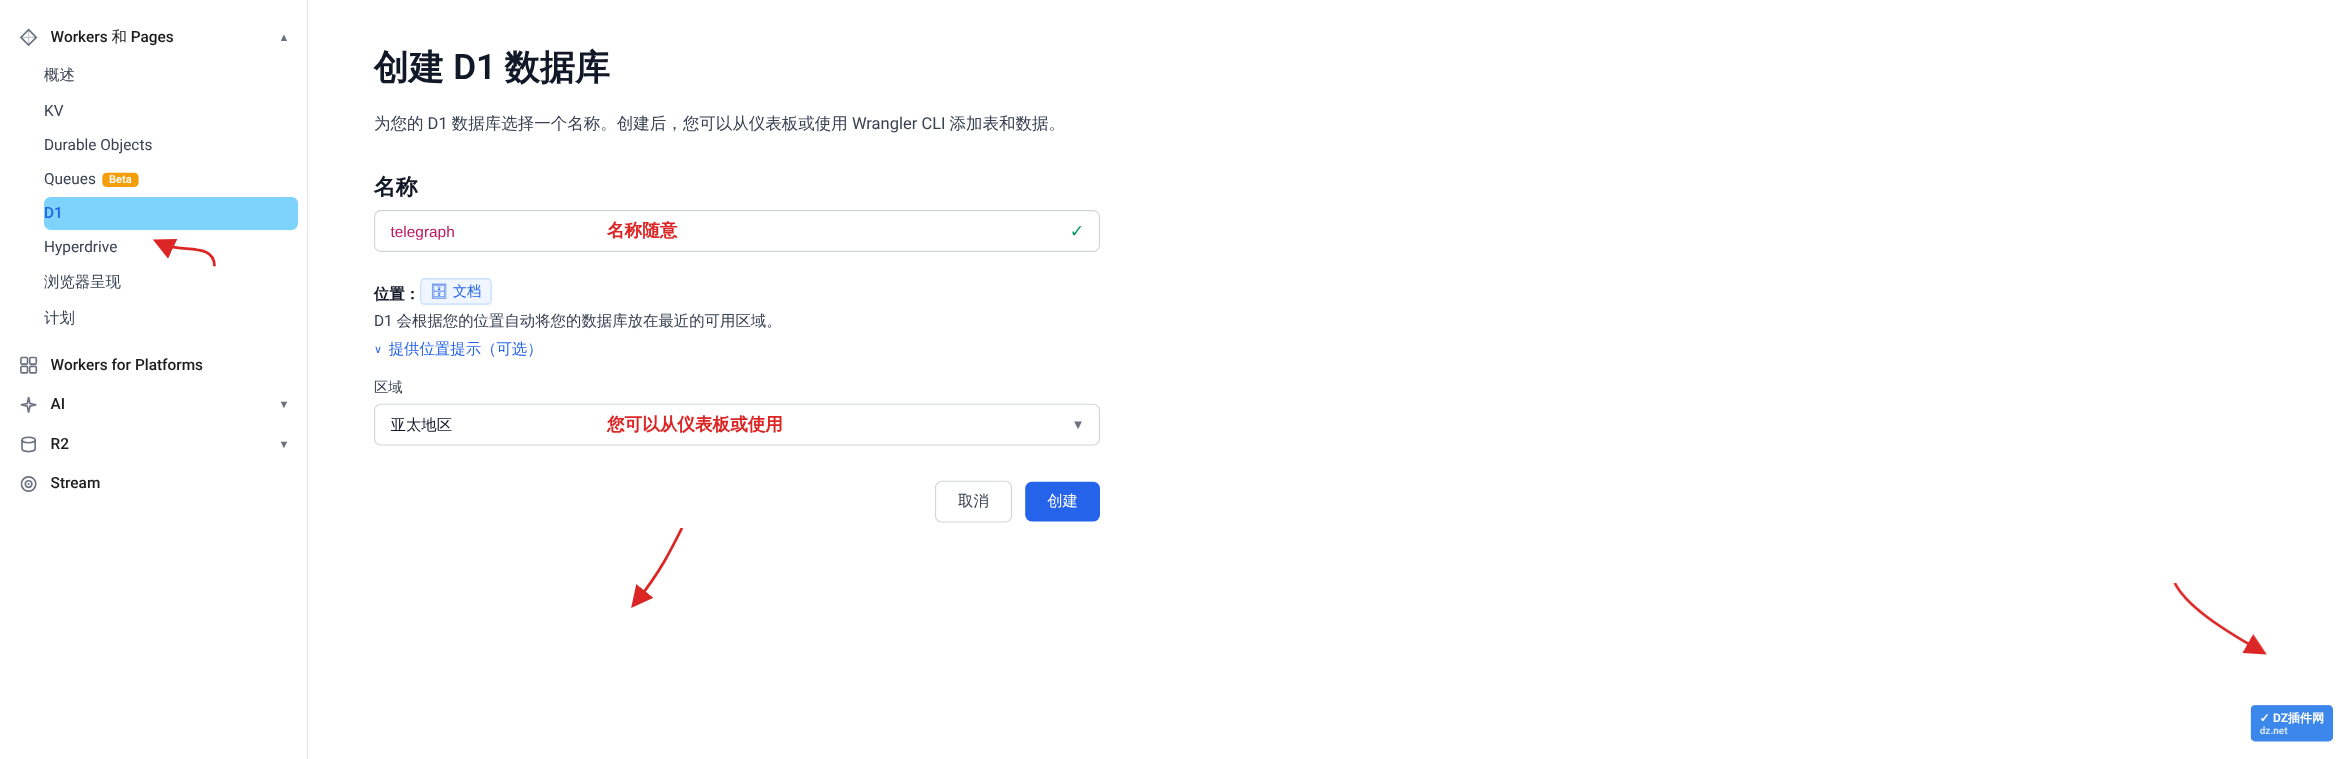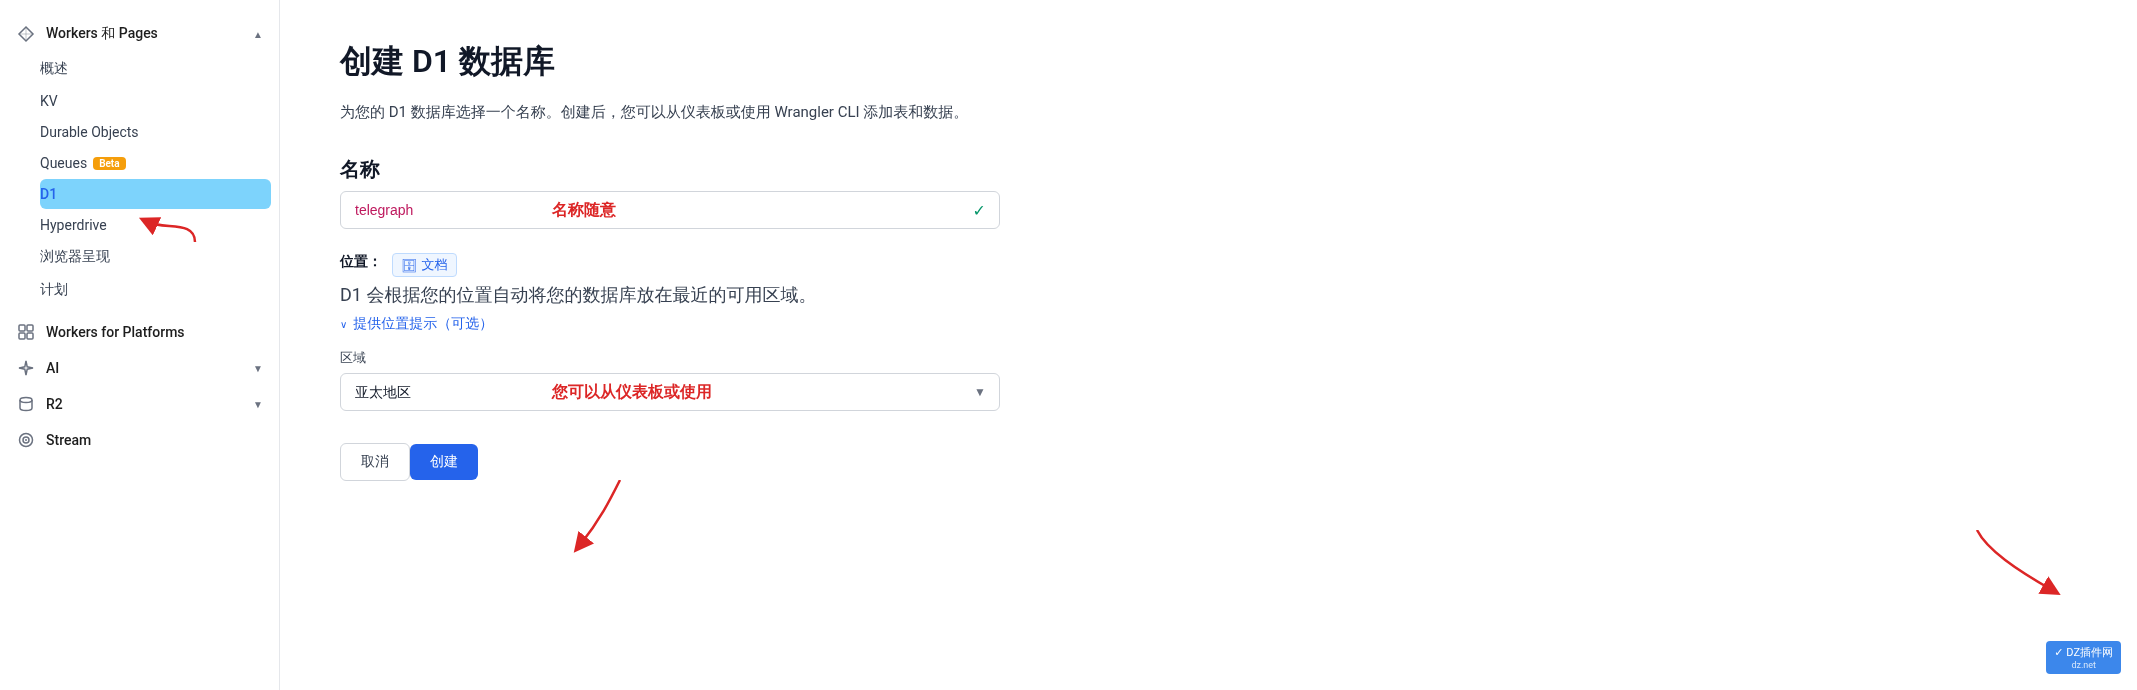--- a/index.html
+++ b/index.html
@@ -171,23 +171,23 @@
 
     .annotation-red {
       color: #dc2626;
       font-size: 16px;
       font-weight: 500;
       margin-left: 12px;
     }
 
     .location-row {
       display: flex;
-      align-items: flex-start;
-      gap: 10px;
+      align-items: flex-end;
       margin-bottom: 6px;
+      font-family: Liberation Serif, serif;
     }
 
     .location-label {
       font-size: 14px;
       font-weight: 600;
       color: #111827;
     }
 
     .location-badge {
       display: flex;
@@ -195,21 +195,21 @@
       gap: 4px;
       background: #eff6ff;
       border: 1px solid #bfdbfe;
       border-radius: 4px;
       padding: 2px 8px;
       font-size: 13px;
       color: #2563eb;
     }
 
     .location-desc {
-      font-size: 18px;
+      font-size: 14px;
       color: #374151;
       margin-bottom: 8px;
     }
 
     .location-hint {
       display: flex;
       align-items: center;
       gap: 6px;
       font-size: 14px;
       color: #2563eb;
@@ -251,20 +251,22 @@
       right: 14px;
       top: 50%;
       transform: translateY(-50%);
       pointer-events: none;
       color: #6b7280;
       font-size: 12px;
     }
 
     .action-row {
       display: flex;
+      justify-content: flex-end;
+      gap: 12px;
       align-items: center;
     }
 
     .btn-cancel {
       padding: 9px 20px;
       border: 1.5px solid #d1d5db;
       border-radius: 6px;
       background: #fff;
       font-size: 14px;
       font-weight: 500;
@@ -288,26 +290,26 @@
       position: fixed;
       right: 16px;
       bottom: 16px;
       opacity: 0.85;
     }
 
     .dz-watermark-inner {
       background: #1a73e8;
       color: #fff;
       font-size: 11px;
-      font-weight: 400;
+      font-weight: 700;
       padding: 4px 8px;
       border-radius: 4px;
       display: flex;
       flex-direction: column;
-      align-items: center;
+      align-items: flex-start;
     }
 
     
     .annotation-container {
       position: relative;
     }
   </style>
 </head>
 <body>
 

